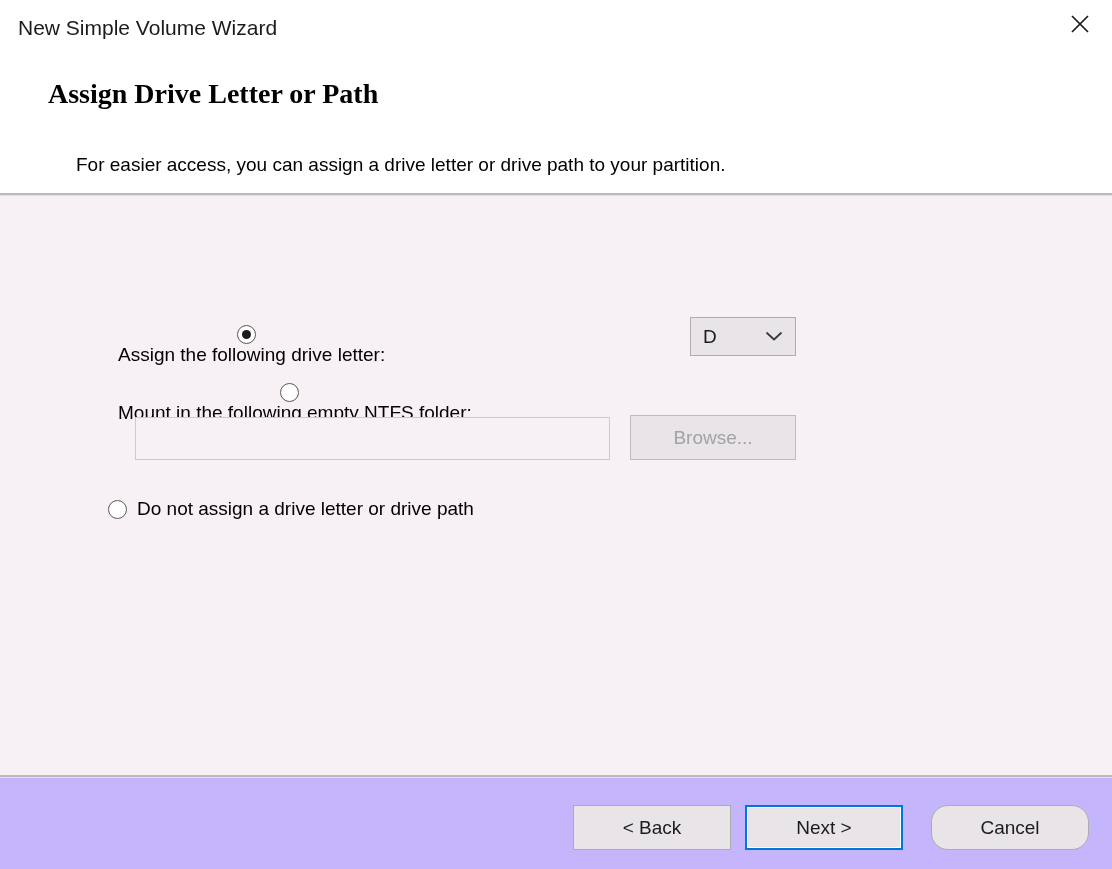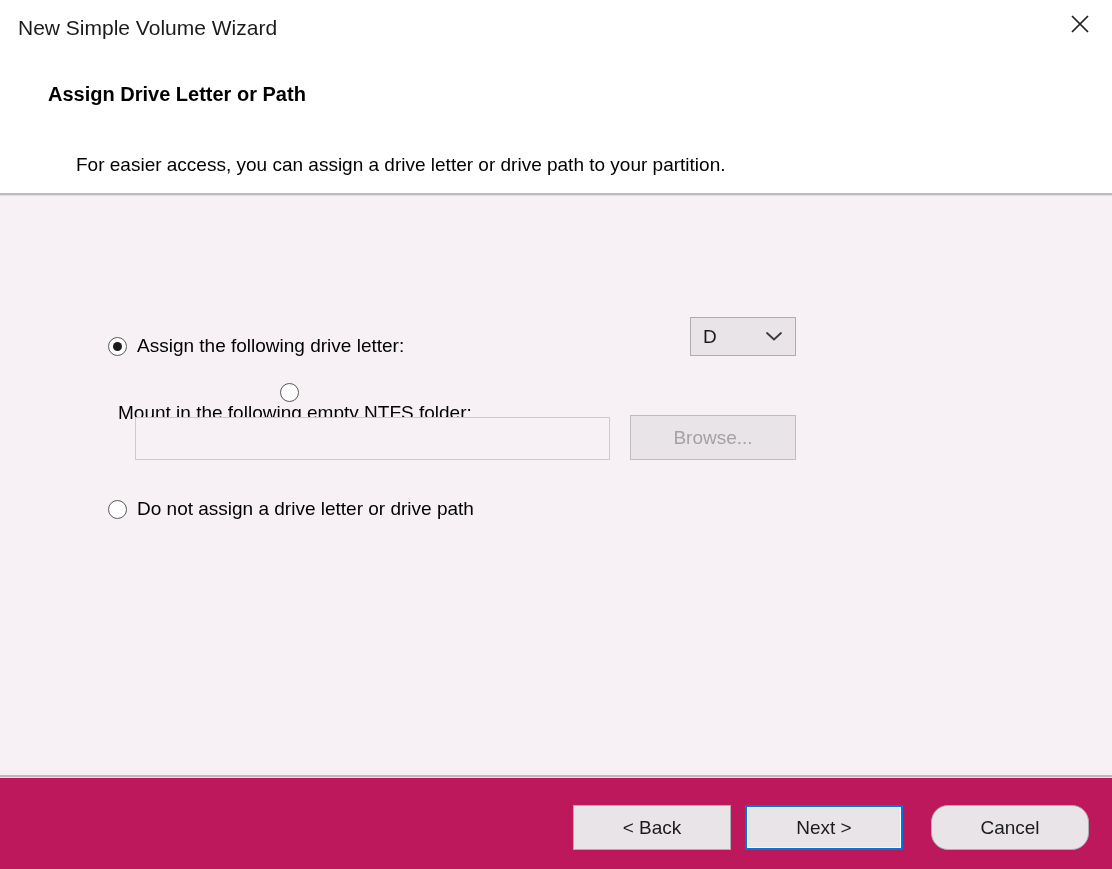--- a/index.html
+++ b/index.html
@@ -14,21 +14,21 @@
     font-family: "Liberation Sans", sans-serif;
     color: #000000;
     overflow: hidden;
     -webkit-font-smoothing: none;
   }
 
   #wizard {
     position: relative;
     width: 1112px;
     height: 869px;
-    background: #be185d;
+    background: #c4b5fd;
     box-sizing: border-box;
   }
 
   
   .titlebar {
     position: absolute;
     left: 0; top: 0;
     width: 1112px;
     height: 56px;
     background: #ffffff;
@@ -60,25 +60,26 @@
     position: absolute;
     left: 0; top: 56px;
     width: 1112px;
     height: 137px;
     background: #ffffff;
   }
   .header-title {
     position: absolute;
     left: 48px;
     top: 26px;
-    font-size: 20px;
+    font-size: 28px;
     font-weight: bold;
     line-height: 24px;
     color: #000000;
     white-space: nowrap;
+    font-family: Liberation Serif, serif;
   }
   .header-subtitle {
     position: absolute;
     left: 76px;
     top: 62px;
     font-size: 19px;
     line-height: 24px;
     color: #000000;
     white-space: nowrap;
     margin-top: 35px;
@@ -242,21 +243,21 @@
 
   <div class="header">
     <div class="header-title">Assign Drive Letter or Path</div>
     <div class="header-subtitle">For easier access, you can assign a drive letter or drive path to your partition.</div>
   </div>
 
   <div class="sep sep-top"></div>
 
   <div class="body-area">
 
-    <div class="row" style="left:108px; top:139px;">
+    <div class="row" style="left:108px; top:129px;flex-direction:column;">
       <span class="radio checked"></span>
       <span class="radio-label">Assign the following drive letter:</span>
     </div>
 
     <div class="combo" style="top:121px;">
       <span class="combo-value">D</span>
       <span class="combo-arrow">
         <svg width="18" height="12" viewBox="0 0 18 12" aria-hidden="true">
           <path d="M2 3 L9 9.5 L16 3" stroke="#3a3a3a" stroke-width="1.8" fill="none" stroke-linecap="round" stroke-linejoin="round"></path>
         </svg>

